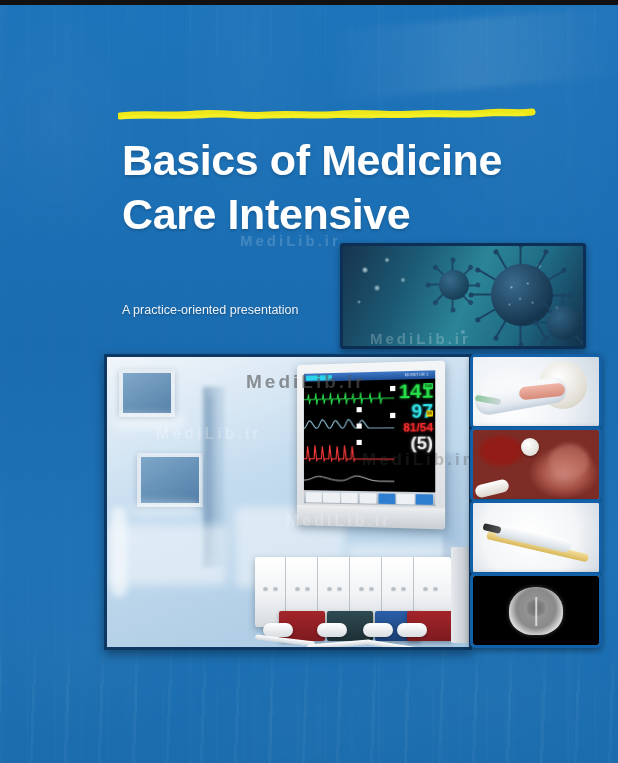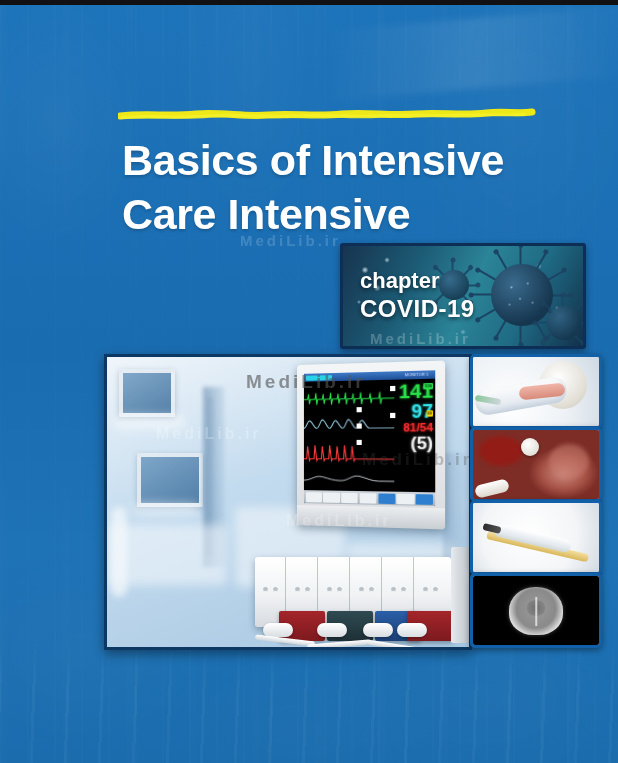--- a/index.html
+++ b/index.html
@@ -379,24 +379,25 @@
     <svg viewBox="0 0 418 13" preserveAspectRatio="none" aria-hidden="true">
       <path d="M2,8 C30,5 52,9 78,6 C104,4 126,9 150,7 C176,5 198,9 224,6
                C250,4 272,8 298,6 C322,4 344,8 368,5 C386,3 400,6 414,4" stroke="#eee818" stroke-width="7" fill="none" stroke-linecap="round"></path>
       <path d="M4,9.5 C36,7 60,11 92,8 C122,6 148,10 178,8 C208,6 232,10 262,8
                C292,6 316,9 346,7 C368,5.5 388,7.5 406,6" stroke="#f5f028" stroke-width="3.4" fill="none" stroke-linecap="round" opacity=".9"></path>
       <path d="M352,5 C368,3.8 384,5.6 398,4.2 C404,3.6 409,4.4 414,3.6" stroke="#eee818" stroke-width="2" fill="none" stroke-linecap="round" opacity=".75"></path>
     </svg>
   </div>
 
   <div class="title">
-    <span>Basics of Intensive</span><br>
+    <span>Basics of Medicine</span><br>
     <span>Care Intensive</span>
   </div>
 
+  <div class="subtitle">A practice-oriented presentation</div>
 
   <div class="covid">
     <div class="covid-bg"></div>
     <div class="covid-dots"></div>
 
     <div class="virus" style="left:148px;top:18px;width:62px;height:62px;">
       <div class="spikes">
         <i style="transform:translate(-50%,-100%) rotate(0deg)"></i>
         <i style="transform:translate(-50%,-100%) rotate(30deg)"></i>
         <i style="transform:translate(-50%,-100%) rotate(60deg)"></i>
@@ -435,24 +436,20 @@
         <i style="transform:translate(-50%,-100%) rotate(90deg)"></i>
         <i style="transform:translate(-50%,-100%) rotate(135deg)"></i>
         <i style="transform:translate(-50%,-100%) rotate(180deg)"></i>
         <i style="transform:translate(-50%,-100%) rotate(225deg)"></i>
         <i style="transform:translate(-50%,-100%) rotate(270deg)"></i>
         <i style="transform:translate(-50%,-100%) rotate(315deg)"></i>
       </div>
       <div class="core"></div>
     </div>
 
-    <div class="covid-text">
-      <span class="l1">chapter</span>
-      <span class="l2">COVID-19</span>
-    </div>
   </div>
 
   <div class="collage">
 
     <div class="panel-main">
       <div class="icu"></div>
 
       <div class="icu-shapes">
         <div class="sc-mon" style="left:12px;top:12px;width:48px;height:40px;"></div>
         <div class="sc-soft" style="left:8px;top:58px;width:70px;height:14px;"></div>

